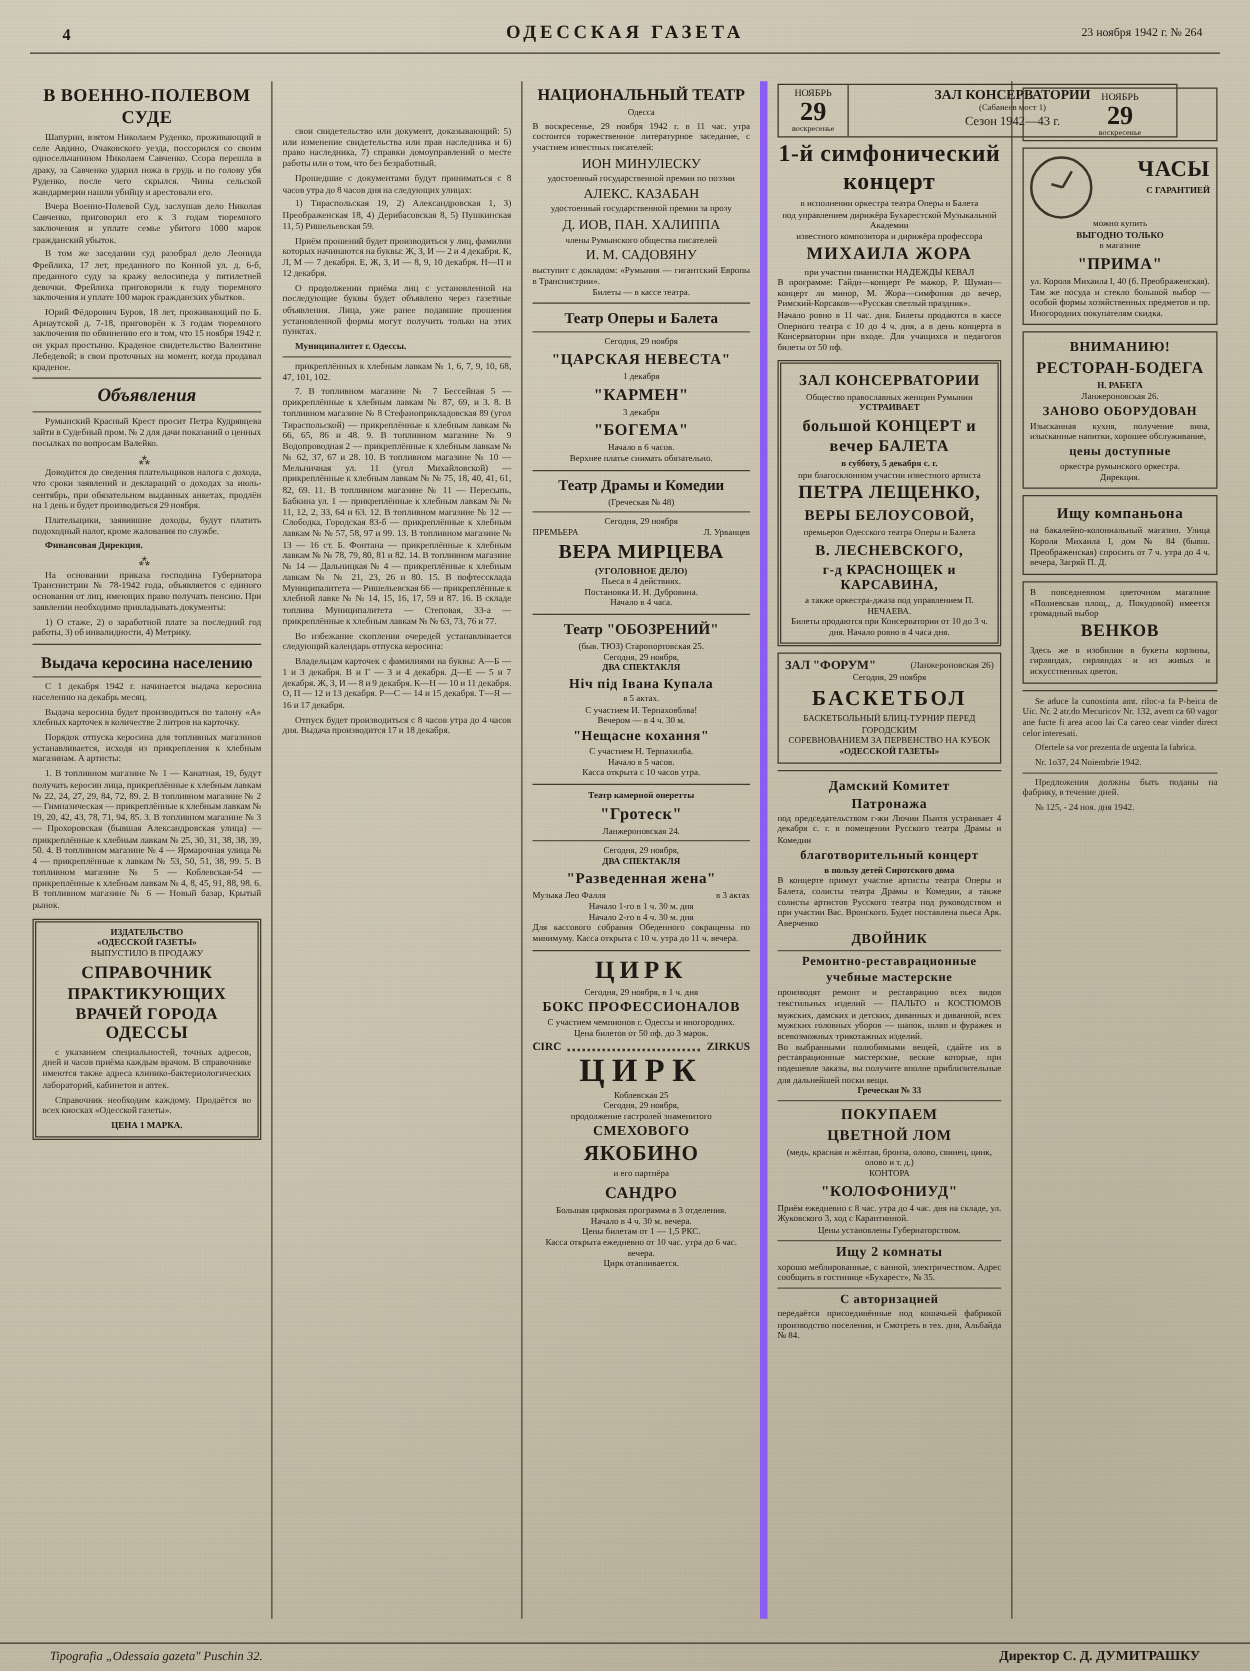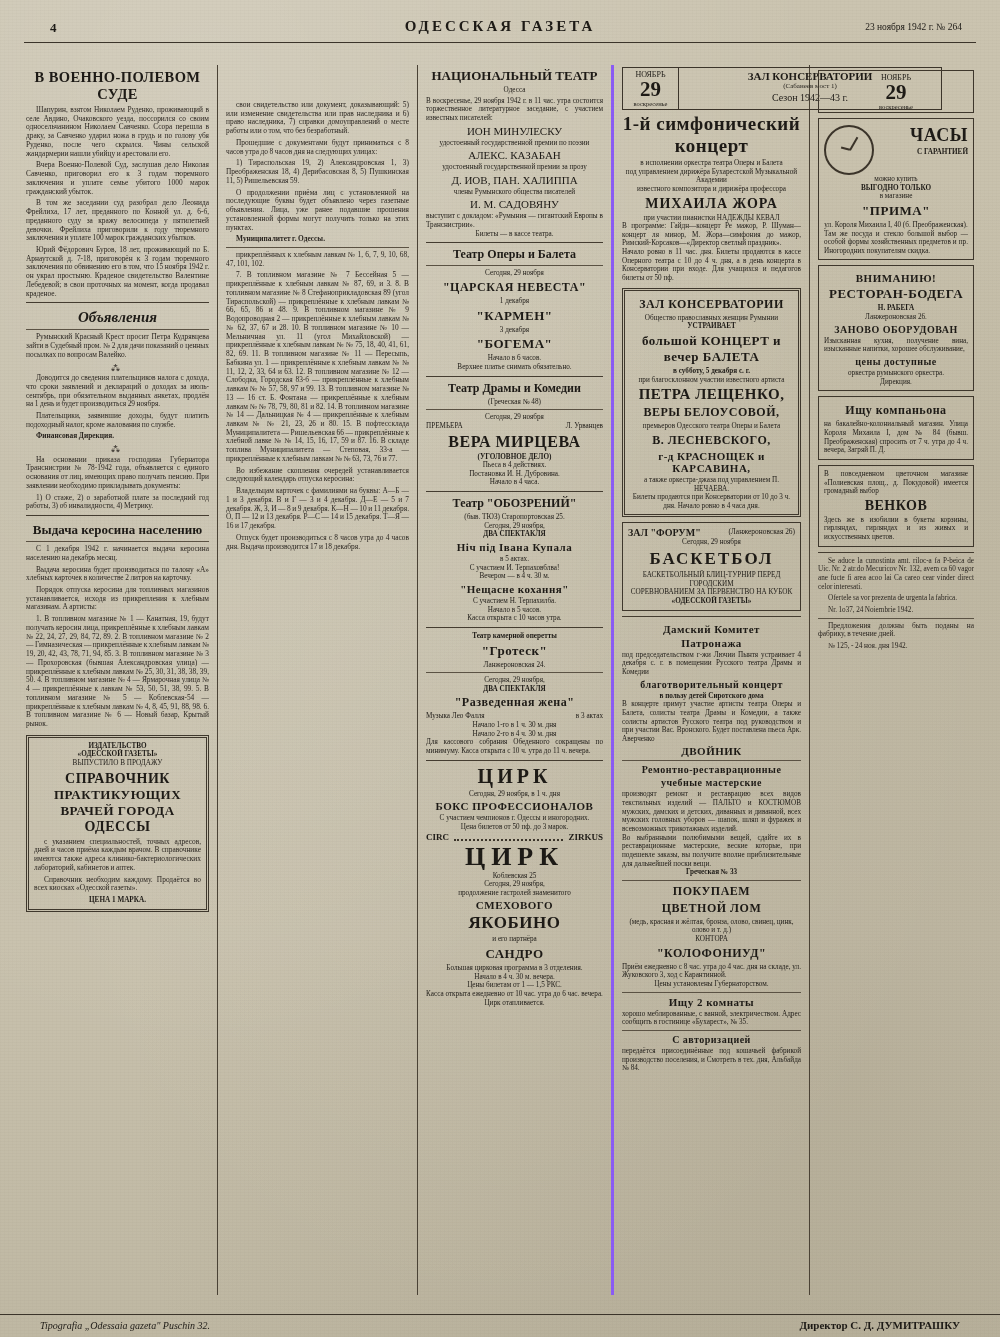--- a/index.html
+++ b/index.html
@@ -44,21 +44,21 @@
   .masthead-date{position:absolute;right:14px;top:2px;font-size:9.5px;}
 
   
   .cols{
     position:relative;margin-top:22px;
     display:flex;gap:0;height:1230px;
   }
   .col{position:relative;box-sizing:border-box;}
   .c1{width:200px;padding:0 8px;border-right:1px solid #4a4235;}
   .c2{width:200px;padding:0 8px;border-right:1px solid #4a4235;}
-  .c3{width:196px;padding:0 8px;border-right:3px solid #8b5cf6;}
+  .c3{width:196px;padding:0 8px;border-right:6px solid #8b5cf6;}
   .c4{width:196px;padding:0 8px;border-right:1px solid #4a4235;}
   .c5{width:172px;padding:0 8px;}
 
   h2.head{
     text-align:center;font-size:14.5px;font-weight:bold;margin:4px 0 3px 0;
     letter-spacing:.4px;
   }
   h3.head{
     text-align:center;font-size:12.5px;font-weight:bold;margin:6px 0 3px 0;
   }
@@ -194,20 +194,21 @@
         </div>
         <div class="sm bold">ЦЕНА 1 МАРКА.</div>
       </div>
     </div>
 
     <div class="col c2">
       <div class="blurtext" style="margin-top:36px">
         <p>свои свидетельство или документ, доказывающий: 5) или изменение свидетельства или прав наследника и 6) право наследника, 7) справки домоуправлений о месте работы или о том, что без безработный.</p>
         <p>Прошедшие с документами будут приниматься с 8 часов утра до 8 часов дня на следующих улицах:</p>
         <p>1) Тираспольская 19, 2) Александровская 1, 3) Преображенская 18, 4) Дерибасовская 8, 5) Пушкинская 11, 5) Ришельевская 59.</p>
+        <p>Приём прошений будет производиться у лиц, фамилии которых начинаются на буквы: Ж, З, И — 2 и 4 декабря. К, Л, М — 7 декабря. Е, Ж, З, И — 8, 9, 10 декабря. Н—П и 12 декабря.</p>
         <p>О продолжении приёма лиц с установленной на последующие буквы будет объявлено через газетные объявления. Лица, уже ранее подавшие прошения установленной формы могут получить только на этих пунктах.</p>
         <p class="center bold">Муниципалитет г. Одессы.</p>
       </div>
       <div class="rule-thin"></div>
       <div class="blurtext">
         <p>прикреплённых к хлебным лавкам № 1, 6, 7, 9, 10, 68, 47, 101, 102.</p>
         <p>7. В топливном магазине № 7 Бессейная 5 — прикреплённые к хлебным лавкам № 87, 69, и 3. 8. В топливном магазине № 8 Стефаноприкладовская 89 (угол Тираспольской) — прикреплённые к хлебным лавкам № 66, 65, 86 и 48. 9. В топливном магазине № 9 Водопроводная 2 — прикреплённые к хлебным лавкам № № 62, 37, 67 и 28. 10. В топливном магазине № 10 — Мельничная ул. 11 (угол Михайловской) — прикреплённые к хлебным лавкам № № 75, 18, 40, 41, 61, 82, 69. 11. В топливном магазине № 11 — Пересыпь, Бабкина ул. 1 — прикреплённые к хлебным лавкам № № 11, 12, 2, 33, 64 и 63. 12. В топливном магазине № 12 — Слободка, Городская 83-б — прикреплённые к хлебным лавкам № № 57, 58, 97 и 99. 13. В топливном магазине № 13 — 16 ст. Б. Фонтана — прикреплённые к хлебным лавкам № № 78, 79, 80, 81 и 82. 14. В топливном магазине № 14 — Дальницкая № 4 — прикреплённые к хлебным лавкам № № 21, 23, 26 и 80. 15. В пофтессклада Муниципалитета — Ришельевская 66 — прикреплённые к хлебной лавке № № 14, 15, 16, 17, 59 и 87. 16. В складе топлива Муниципалитета — Степовая, 33-а — прикреплённые к хлебным лавкам № № 63, 73, 76 и 77.</p>
         <p>Во избежание скопления очередей устанавливается следующий календарь отпуска керосина:</p>
         <p>Владельцам карточек с фамилиями на буквы: А—Б — 1 и 3 декабря. В и Г — 3 и 4 декабря. Д—Е — 5 и 7 декабря. Ж, З, И — 8 и 9 декабря. К—Н — 10 и 11 декабря. О, П — 12 и 13 декабря. Р—С — 14 и 15 декабря. Т—Я — 16 и 17 декабря.</p>
         <p>Отпуск будет производиться с 8 часов утра до 4 часов дня. Выдача производится 17 и 18 декабря.</p>
@@ -324,21 +325,21 @@
           <div style="font-size:10px;margin-top:2px">Сезон 1942—43 г.</div>
         </div>
       </div>
 
       <div class="concert-title">1-й симфонический концерт</div>
       <div class="sm">в исполнении оркестра театра Оперы и Балета</div>
       <div class="sm">под управлением дирижёра Бухарестской Музыкальной Академии</div>
       <div class="sm">известного композитора и дирижёра профессора</div>
       <div class="name-big">МИХАИЛА ЖОРА</div>
       <div class="sm">при участии пианистки НАДЕЖДЫ КЕВАЛ</div>
-      <div class="smj">В программе: Гайдн—концерт Ре мажор, Р. Шуман—концерт ля минор, М. Жора—симфония до мажор, Римский-Корсаков—«Директор светлый праздник».</div>
+      <div class="smj">В программе: Гайдн—концерт Ре мажор, Р. Шуман—концерт ля минор, М. Жора—симфония до вечер, Римский-Корсаков—«Русская светлый праздник».</div>
       <div class="smj">Начало ровно в 11 час. дня. Билеты продаются в кассе Оперного театра с 10 до 4 ч. дня, а в день концерта в Консерватории при входе. Для учащихся и педагогов билеты от 50 пф.</div>
 
       <div class="box dbl">
         <div class="big" style="font-size:12px">ЗАЛ КОНСЕРВАТОРИИ</div>
         <div class="sm">Общество православных женщин Румынии</div>
         <div class="sm bold">УСТРАИВАЕТ</div>
         <div class="big" style="font-size:13px">большой КОНЦЕРТ и вечер БАЛЕТА</div>
         <div class="sm bold">в субботу, 5 декабря с. г.</div>
         <div class="sm">при благосклонном участии известного артиста</div>
         <div class="big" style="font-size:15px">ПЕТРА ЛЕЩЕНКО,</div>

